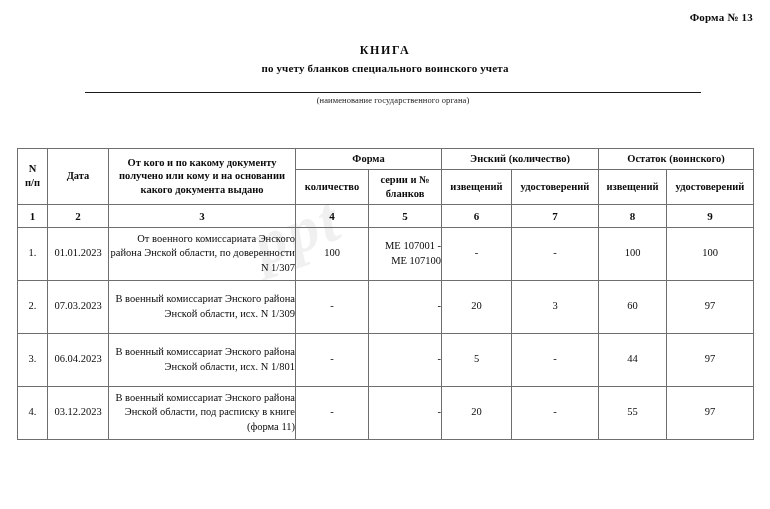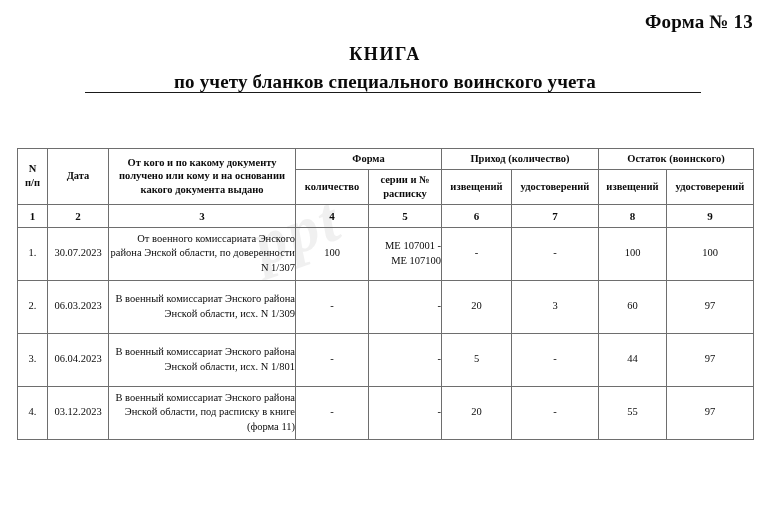--- a/index.html
+++ b/index.html
@@ -36,41 +36,41 @@
     transform: rotate(-20deg);
     white-space: nowrap;
     line-height: 1;
   }
 
   
   .form-no {
     position: absolute;
     right: 17px;
     top: 11px;
-    font-size: 19px;
+    font-size: 11px;
     font-weight: 700;
     letter-spacing: 0.2px;
     white-space: nowrap;
   }
 
   .doc-title-block {
     position: absolute;
     left: 0;
     right: 0;
     top: 42px;
     text-align: center;
   }
   .doc-title {
-    font-size: 18px;
+    font-size: 12px;
     font-weight: 700;
     letter-spacing: 1.6px;
     line-height: 1.35;
   }
   .doc-subtitle {
-    font-size: 19px;
+    font-size: 11px;
     font-weight: 700;
     letter-spacing: 0.15px;
     line-height: 1.5;
     margin-top: 2px;
   }
 
   .org-block {
     position: absolute;
     left: 85px;
     top: 92px;
@@ -151,20 +151,21 @@
 
 <div class="form-no">Форма № 13</div>
 
 <div class="doc-title-block">
   <div class="doc-title">КНИГА</div>
   <div class="doc-subtitle">по учету бланков специального воинского учета</div>
 </div>
 
 <div class="org-block">
   <div class="org-rule"></div>
+  <div class="org-caption">(наименование государственного органа)</div>
 </div>
 
 <table class="reg-table">
   <colgroup>
     <col style="width:30px">
       <col style="width:61px">
       <col style="width:187px">
     <col style="width:73px">
       <col style="width:73px">
       <col style="width:70px">
@@ -174,59 +175,59 @@
   </colgroup>
   <thead>
     <tr>
       <th rowspan="2" class="th-main">
         <span>N</span><br>
         <span>п/п</span>
       </th>
       <th rowspan="2" class="th-main">Дата</th>
       <th rowspan="2" class="th-main">От кого и по какому документу получено или кому и на основании какого документа выдано</th>
       <th colspan="2" class="th-main">Форма</th>
-      <th colspan="2" class="th-main">Приход (количество)</th>
+      <th colspan="2" class="th-main">Энский (количество)</th>
       <th colspan="2" class="th-main">Остаток (воинского)</th>
     </tr>
     <tr>
       <th class="th-sub">количество</th>
-      <th class="th-sub">серии и № расписку</th>
+      <th class="th-sub">серии и № бланков</th>
       <th class="th-sub">извещений</th>
       <th class="th-sub">удостоверений</th>
       <th class="th-sub">извещений</th>
       <th class="th-sub">удостоверений</th>
     </tr>
     <tr class="colnum-row">
       <td>1</td>
       <td>2</td>
       <td>3</td>
       <td>4</td>
       <td>5</td>
       <td>6</td>
       <td>7</td>
       <td>8</td>
       <td>9</td>
     </tr>
   </thead>
   <tbody>
     <tr class="data-row">
       <td class="c-idx">1.</td>
-      <td class="c-date">30.07.2023</td>
+      <td class="c-date">01.01.2023</td>
       <td class="c-desc">От военного комиссариата Энского района Энской области, по доверенности N 1/307</td>
       <td class="c-num">100</td>
       <td class="c-ser">МЕ 107001 -
 МЕ 107100</td>
       <td class="c-num">-</td>
       <td class="c-num">-</td>
       <td class="c-num">100</td>
       <td class="c-num">100</td>
     </tr>
     <tr class="data-row">
       <td class="c-idx">2.</td>
-      <td class="c-date">06.03.2023</td>
+      <td class="c-date">07.03.2023</td>
       <td class="c-desc">В военный комиссариат Энского района Энской области, исх. N 1/309</td>
       <td class="c-num">-</td>
       <td class="c-ser">-</td>
       <td class="c-num">20</td>
       <td class="c-num">3</td>
       <td class="c-num">60</td>
       <td class="c-num">97</td>
     </tr>
     <tr class="data-row">
       <td class="c-idx">3.</td>

